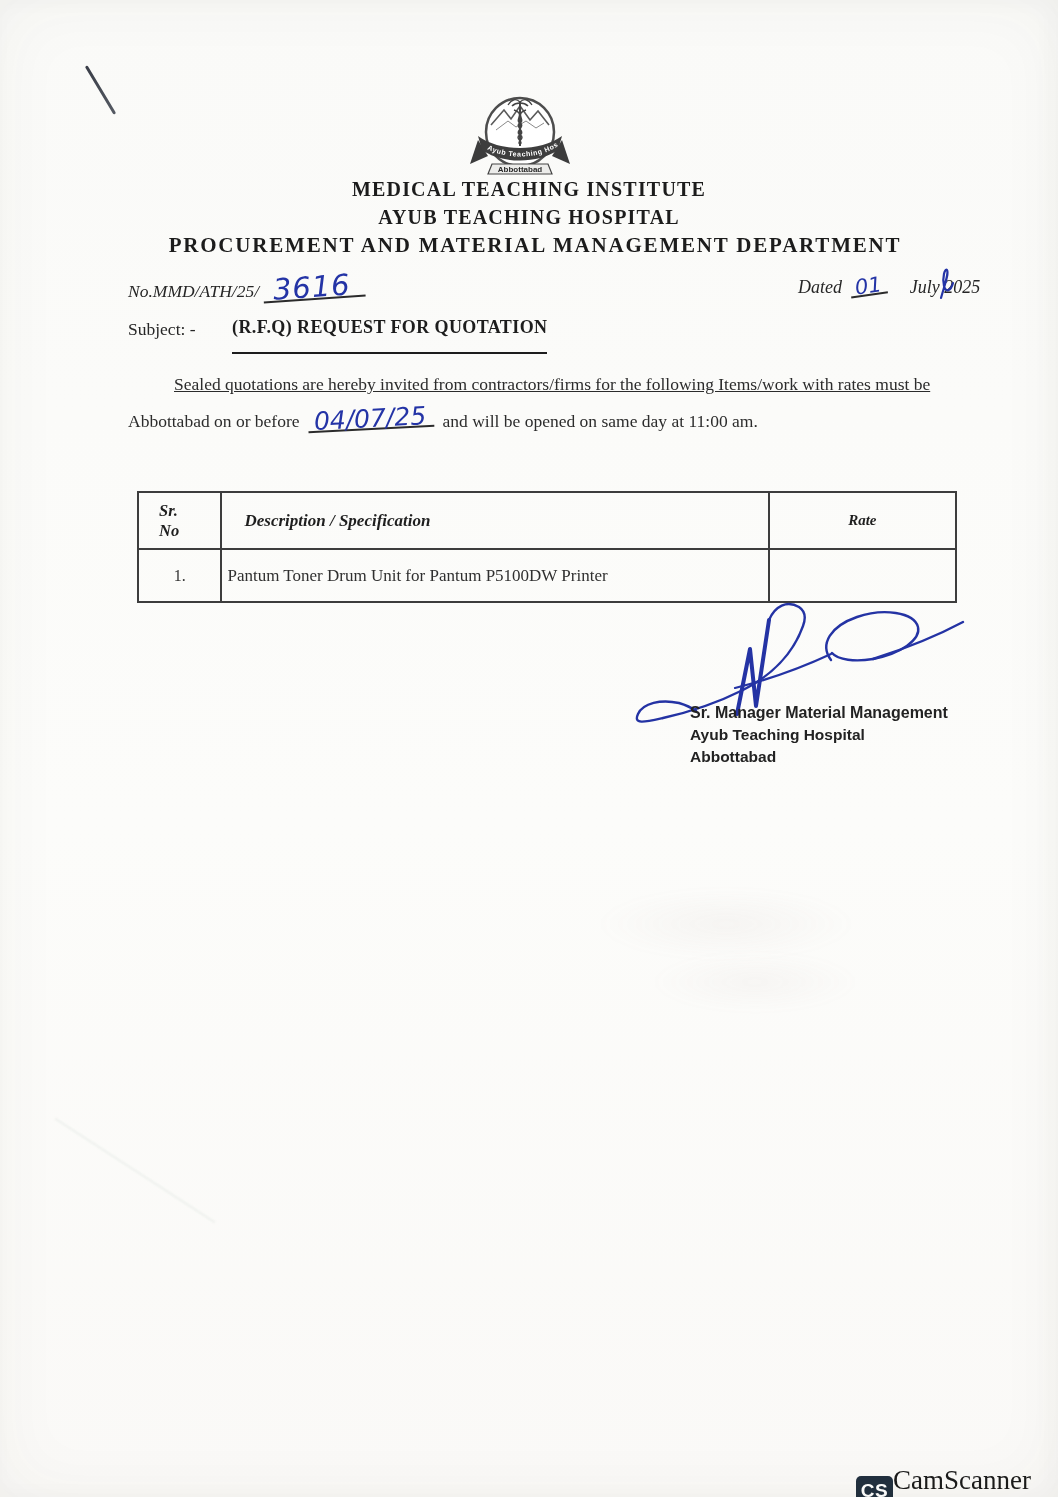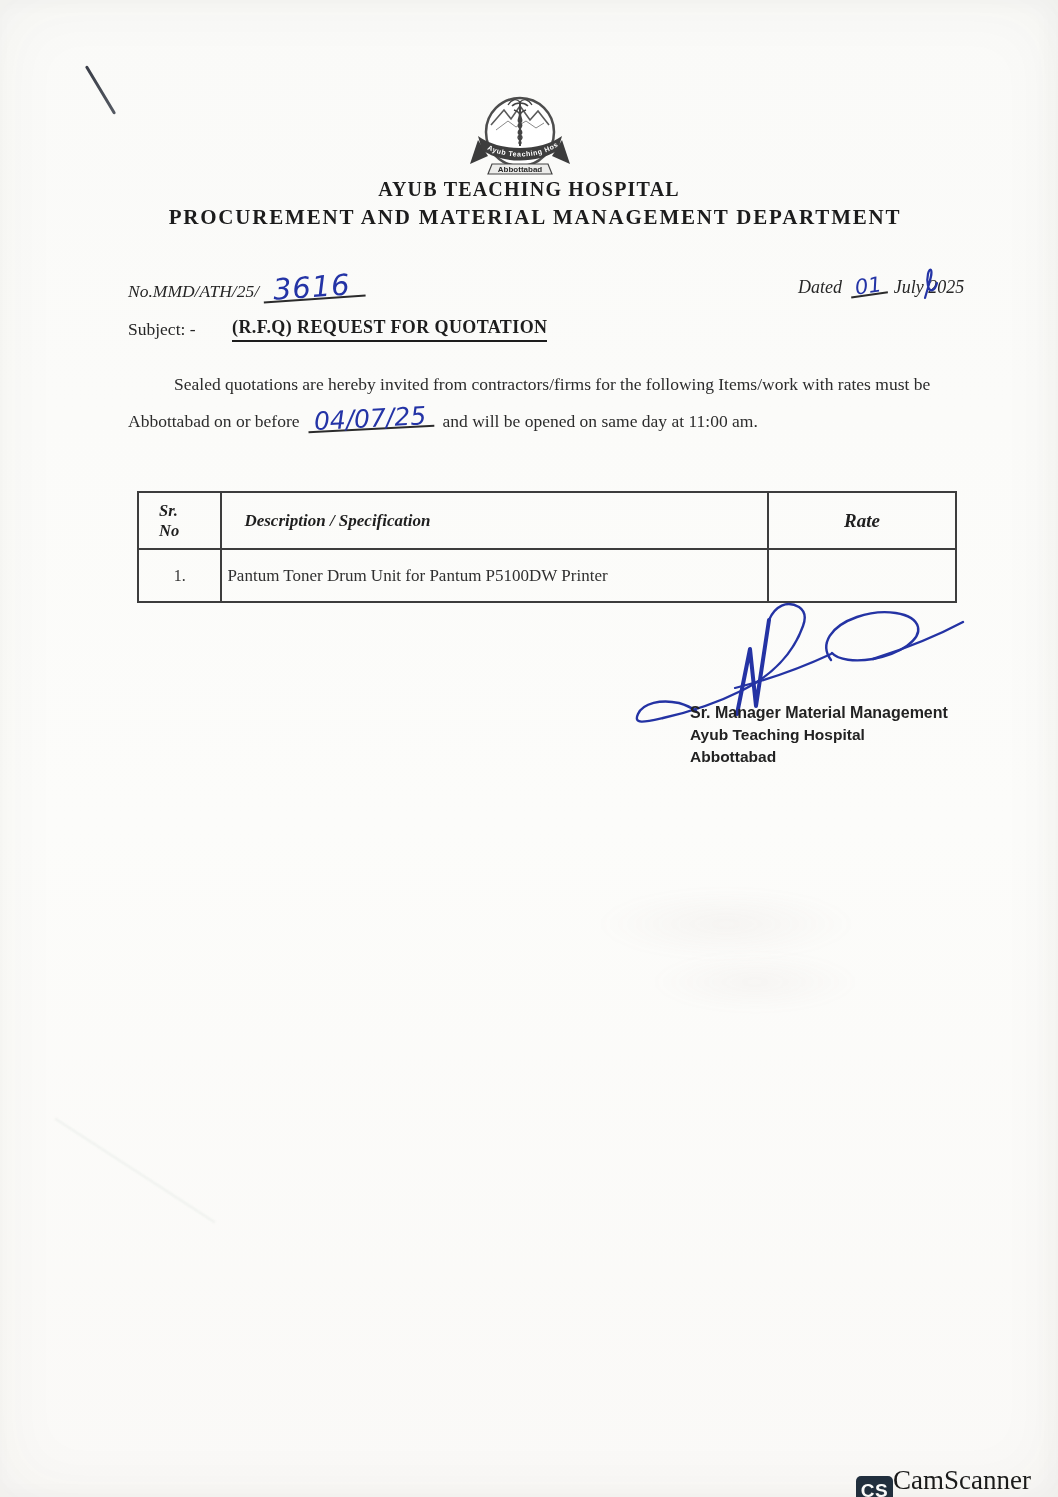--- a/index.html
+++ b/index.html
@@ -22,39 +22,39 @@
   .title-l2{font-size:20px;font-weight:bold;letter-spacing:1.2px;line-height:28px;}
   .title-l3{font-size:21px;font-weight:bold;letter-spacing:1.8px;line-height:29px;padding-left:12px;}
   
   .ref-left{position:absolute;left:128px;top:278px;font-style:italic;font-size:17.5px;color:#262626;}
   .hand{font-family:"DejaVu Sans",sans-serif;font-style:italic;color:#2434a6;}
   .ref-num{display:inline-block;font-size:29px;line-height:18px;padding:0 14px 2px 10px;
     border-bottom:2px solid #2b2b2b;transform:rotate(-4deg);letter-spacing:1px;}
   .ref-right{position:absolute;left:798px;top:277px;font-style:italic;font-size:18px;color:#262626;}
   .date-day{display:inline-block;font-size:21px;line-height:14px;padding:0 5px 1px;
     border-bottom:2px solid #2b2b2b;transform:rotate(-8deg);margin:0 3px;}
-  .july-wrap{position:relative;display:inline-block;}
+  .july-wrap{position:relative;display:inline-block;margin-left:16px;}
   .ink-tick{position:absolute;left:26px;top:-9px;}
   
   .subject-label{position:absolute;left:128px;top:319px;font-size:17.5px;color:#262626;}
   .subject-value{position:absolute;left:232px;top:317px;font-size:18px;font-weight:bold;color:#1d1d1d;
-    letter-spacing:.4px;border-bottom:2px solid #1d1d1d;padding-bottom:2px;}
+    letter-spacing:.4px;border-bottom:2px solid #1d1d1d;padding-bottom:14px;}
   
   .body-text{position:absolute;left:128px;top:366px;width:828px;font-size:17.5px;
     line-height:37px;color:#2c2c2c;}
-  .indent{text-indent:46px;}
+  .indent{text-indent:46px;text-decoration:underline;}
   .deadline{display:inline-block;font-size:25px;line-height:14px;padding:0 8px 2px 6px;
     border-bottom:2.5px solid #2b2b2b;transform:rotate(-3deg);margin:0 4px;}
   
   table.rfq{position:absolute;left:137px;top:491px;width:820px;border-collapse:collapse;}
   table.rfq td,table.rfq th{border:2px solid #3d3d3d;vertical-align:middle;}
   th.h-sr{width:44px;height:51px;font-style:italic;font-size:16.5px;color:#1f1f1f;
     line-height:1.2;padding:2px 20px;text-align:left;}
   th.h-desc{width:574px;font-style:italic;font-size:17px;color:#1f1f1f;text-align:left;padding-left:22px;}
-  th.h-rate{width:202px;font-style:italic;font-size:19px;color:#1f1f1f;text-align:center;}
+  th.h-rate{width:202px;font-style:italic;font-size:15px;color:#1f1f1f;text-align:center;}
   td.c-sr{height:49px;text-align:center;font-size:16px;color:#333;}
   td.c-desc{font-size:17px;color:#303030;padding-left:5px;}
   
   .sig-ink{position:absolute;left:625px;top:602px;}
   .sig-block{position:absolute;left:690px;top:702px;width:280px;text-align:left;
     font-family:"Liberation Sans",sans-serif;color:#222;}
   .sig-l1{font-size:16px;font-weight:700;line-height:22px;}
   .sig-l2{font-size:15.5px;font-weight:700;line-height:22px;}
   .sig-l3{font-size:15.5px;font-weight:700;line-height:22px;}
   
@@ -100,20 +100,21 @@
     <path d="M104,46 L112,70 L94,62 Z" fill="#3c3c3c"></path>
     <path d="M20,42 C42,58 82,58 104,42 L100,56 C80,70 44,70 24,56 Z" fill="#3e3e3e"></path>
     <text font-family="Liberation Sans, sans-serif" font-size="7" font-weight="bold" fill="#ffffff" letter-spacing="0.6">
       <textPath href="#bandPath" startOffset="6">Ayub Teaching Hospital</textPath>
     </text>
     <path d="M34,70 L90,70 L94,80 L30,80 Z" fill="#ececea" stroke="#444" stroke-width="1.2"></path>
     <text x="62" y="78" text-anchor="middle" font-family="Liberation Sans, sans-serif" font-size="8" font-weight="bold" fill="#2a2a2a">Abbottabad</text>
   </svg>
 
   <div class="title-block">
+    <div class="title-l1">MEDICAL TEACHING INSTITUTE</div>
     <div class="title-l2">AYUB TEACHING HOSPITAL</div>
     <div class="title-l3">PROCUREMENT AND MATERIAL MANAGEMENT DEPARTMENT</div>
   </div>
 
   <div class="ref-left">
     <span>No.MMD/ATH/25/</span>
     <span class="hand ref-num">3616</span>
   </div>
 
   <div class="ref-right">

